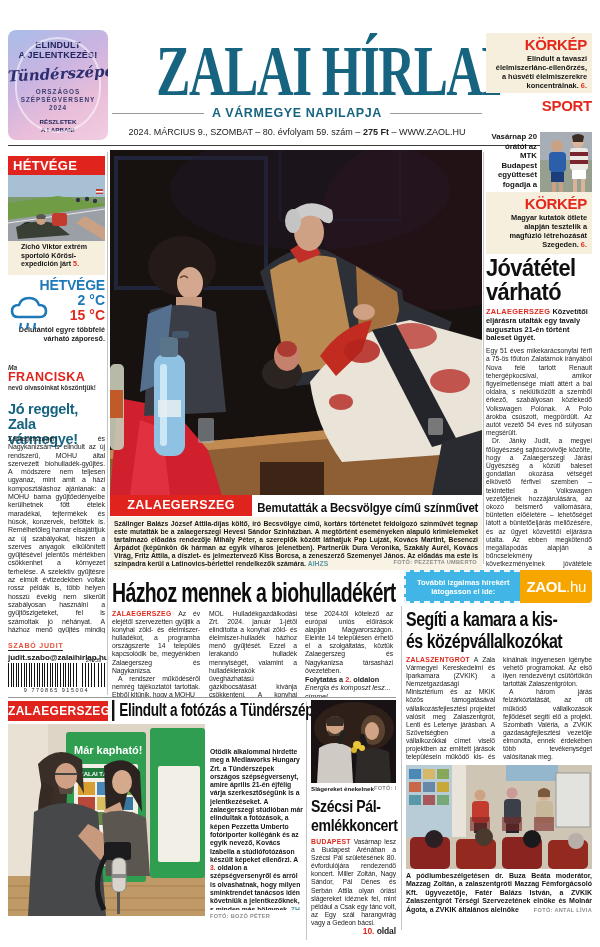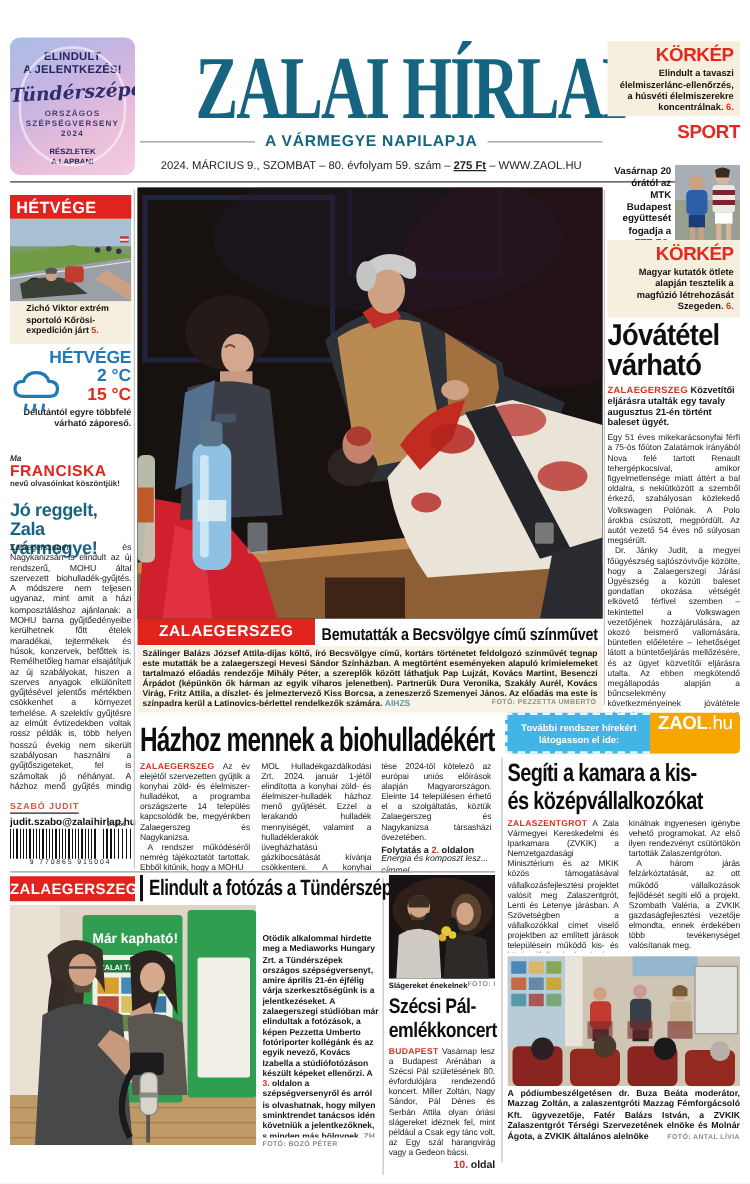--- a/index.html
+++ b/index.html
@@ -20,21 +20,21 @@
   .promo-l6{margin-top:6px;font-size:6.2px;font-weight:800;color:#23255c;line-height:7.5px;}
 
   .mast{left:112px;top:32px;width:370px;text-align:center;}
   .mast-title{display:inline-block;white-space:nowrap;font-family:"Liberation Serif",serif;
        font-weight:700;font-size:64px;line-height:70px;color:#176480;letter-spacing:-2px;
        transform:scale(.80,1.12);transform-origin:center top;}
   .mast-sub{left:112px;top:106px;width:370px;display:flex;align-items:center;gap:8px;}
   .mast-sub .ln{flex:1;border-top:1px solid #9a9a9a;}
   .mast-sub .tx{font-size:12.5px;font-weight:800;color:#176480;letter-spacing:.6px;white-space:nowrap;}
   .dateline{left:112px;top:127px;width:370px;text-align:center;font-size:9px;color:#222;white-space:nowrap;}
-  .dateline b{font-weight:800;text-decoration:underline;}
+  .dateline b{font-weight:800;}
   .hrule{left:8px;top:145px;width:584px;border-top:1.5px solid #3c3c3c;}
 
   
   .red{color:#e02a1e;}
   .loc{color:#e02a1e;font-weight:800;font-size:6.8px;letter-spacing:.3px;}
   .pgref{color:#e02a1e;font-weight:800;}
   .beige{background:#f6efdd;}
   .vline{border-left:1px solid #c4c4c4;width:0;}
   .credit{color:#8d8d8d;font-weight:700;font-size:5.6px;letter-spacing:.3px;text-transform:uppercase;}
   .body-s{font-size:6.8px;line-height:8.1px;text-align:justify;letter-spacing:-.1px;color:#1c1c1c;}
@@ -105,21 +105,21 @@
          letter-spacing:-.8px;color:#0d0d0d;transform:scale(.78,1.08);transform-origin:left top;}
   .biocol{top:610px;width:88px;height:88px;overflow:hidden;}
   .contline{font-size:7.3px;font-weight:800;text-align:left;line-height:8.6px;margin-top:1px;}
   .cont2{font-size:7px;line-height:8.2px;font-style:italic;}
 
   
   .zaol{left:404px;top:570px;width:188px;height:33px;display:flex;border-radius:4px;overflow:hidden;}
   .zaol-b{flex:1.6;background:#41b6e6;display:flex;flex-direction:column;justify-content:center;
           text-align:center;border:2px dashed rgba(255,255,255,.9);border-right:none;box-sizing:border-box;}
   .zaol-b div{color:#fff;font-size:7.6px;font-weight:800;line-height:9px;}
-  .zaol-o{flex:1;background:#f7a600;display:flex;justify-content:center;}
+  .zaol-o{flex:1;background:#f7a600;display:flex;align-items:center;justify-content:center;}
   .zaol-o span{color:#fff;font-size:15px;font-weight:800;letter-spacing:-.3px;}
   .zaol-o .hu{font-weight:400;}
   .kam-h{left:406px;top:609px;width:230px;font-size:19px;line-height:20.5px;font-weight:800;
          letter-spacing:-.6px;color:#0d0d0d;white-space:nowrap;transform:scale(.84,1.05);transform-origin:left top;}
   .kamcol{top:656px;width:89px;height:106px;overflow:hidden;}
   .kam-cont{text-align:center;font-size:7.3px;font-weight:800;}
 
   
   .h2rule{left:8px;top:697px;width:388px;border-top:1px solid #999;}
   .tun-tag{left:8px;top:701px;width:100px;height:20px;background:#e0231c;color:#fff;
@@ -373,21 +373,21 @@
       <span>Folytatás a</span>
       <span class="pgref">2.</span>
       <span>oldalon</span>
     </div>
     <div class="cont2">Energia és komposzt lesz...</div>
     <div class="cont2">címmel.</div>
   </div>
 
   <div class="abs zaol">
     <div class="zaol-b">
-      <div>További rendszer hírekért</div>
+      <div>További izgalmas hírekért</div>
       <div>látogasson el ide:</div>
     </div>
     <div class="zaol-o">
       <span><span>ZAOL</span><span class="hu">.hu</span></span>
     </div>
   </div>
 
   <div class="abs kam-h">
     <div>Segíti a kamara a kis-</div>
     <div>és középvállalkozókat</div>

